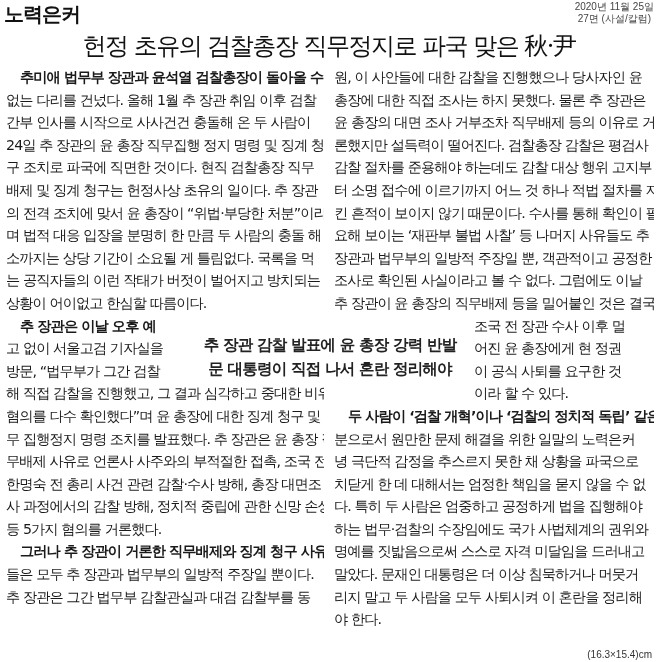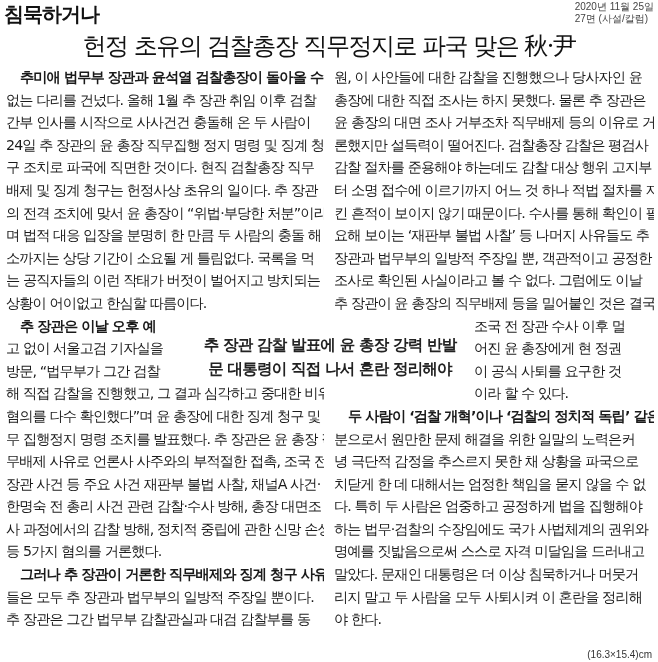--- a/index.html
+++ b/index.html
@@ -1,36 +1,36 @@
 <!DOCTYPE html>
 <html><head>
 <meta charset="utf-8">
 <style>
   html, body { margin:0; padding:0; background:#ffffff; }
   body { width:658px; height:662px; position:relative; overflow:hidden;
          font-family:"DejaVu Sans","Liberation Sans",sans-serif; color:#1a1a1a; }
   .masthead { position:absolute; left:4px; top:1px; font-size:20px; font-weight:bold; letter-spacing:-1px; color:#111; }
-  .meta { position:absolute; right:4px; top:1px; text-align:left; font-size:10px; line-height:12px; color:#444; font-family:"Liberation Sans",sans-serif; }
+  .meta { position:absolute; right:4px; top:1px; text-align:center; font-size:10px; line-height:12px; color:#444; font-family:"Liberation Sans",sans-serif; }
   .headline { position:absolute; left:0; top:30px; width:658px; text-align:center;
               font-family:"DejaVu Serif","Liberation Serif",serif; font-size:24px; letter-spacing:-1.5px; color:#111; }
   .col { position:absolute; top:66px; font-size:14.2px; line-height:22.6px; letter-spacing:-0.9px; text-align:justify; }
   .col .ln { display:block; white-space:nowrap; height:22.6px; overflow:hidden; }
   .col.left { left:6px; width:318px; }
   .col.right { left:334px; width:320px; }
   .ln.narrow { width:160px; }
   .ln.rnarrow { margin-left:140px; width:180px; }
   .ind { padding-left:14px;font-weight:bold; }
   .pull { position:absolute; left:170px; top:333px; width:320px; text-align:center;
           font-family:"DejaVu Sans",sans-serif; font-weight:bold; font-size:15.5px; line-height:24px; letter-spacing:-0.8px; color:#222; }
   .size { position:absolute; right:6px; bottom:2px; font-size:10px; color:#333; font-family:"Liberation Sans",sans-serif; }
 </style>
 </head>
 <body>
 
-<div class="masthead">침묵하거나</div>
+<div class="masthead">노력은커</div>
 <div class="meta">
   <div>2020년 11월 25일</div>
   <div>27면 (사설/칼럼)</div>
 </div>
 
 <div class="headline">헌정 초유의 검찰총장 직무정지로 파국 맞은 秋·尹</div>
 
 <div class="col left">
   <span class="ln ind">추미애 법무부 장관과 윤석열 검찰총장이 돌아올 수</span>
   <span class="ln">없는 다리를 건넜다. 올해 1월 추 장관 취임 이후 검찰</span>
@@ -43,21 +43,20 @@
   <span class="ln">소까지는 상당 기간이 소요될 게 틀림없다. 국록을 먹</span>
   <span class="ln">는 공직자들의 이런 작태가 버젓이 벌어지고 방치되는</span>
   <span class="ln">상황이 어이없고 한심할 따름이다.</span>
   <span class="ln narrow ind">추 장관은 이날 오후 예</span>
   <span class="ln narrow">고 없이 서울고검 기자실을</span>
   <span class="ln narrow">방문, “법무부가 그간 검찰</span>
   <span class="ln">해 직접 감찰을 진행했고, 그 결과 심각하고 중대한 비위</span>
   <span class="ln">혐의를 다수 확인했다”며 윤 총장에 대한 징계 청구 및 직</span>
   <span class="ln">무 집행정지 명령 조치를 발표했다. 추 장관은 윤 총장 직</span>
   <span class="ln">무배제 사유로 언론사 사주와의 부적절한 접촉, 조국 전</span>
-  <span class="ln">장관 사건 등 주요 사건 재판부 불법 사찰, 채널A 사건·</span>
   <span class="ln">한명숙 전 총리 사건 관련 감찰·수사 방해, 총장 대면조</span>
   <span class="ln">사 과정에서의 감찰 방해, 정치적 중립에 관한 신망 손상</span>
   <span class="ln">등 5가지 혐의를 거론했다.</span>
   <span class="ln ind">그러나 추 장관이 거론한 직무배제와 징계 청구 사유</span>
   <span class="ln">들은 모두 추 장관과 법무부의 일방적 주장일 뿐이다.</span>
   <span class="ln">추 장관은 그간 법무부 감찰관실과 대검 감찰부를 동</span>
 </div>
 
 <div class="col right">
   <span class="ln">원, 이 사안들에 대한 감찰을 진행했으나 당사자인 윤</span>

